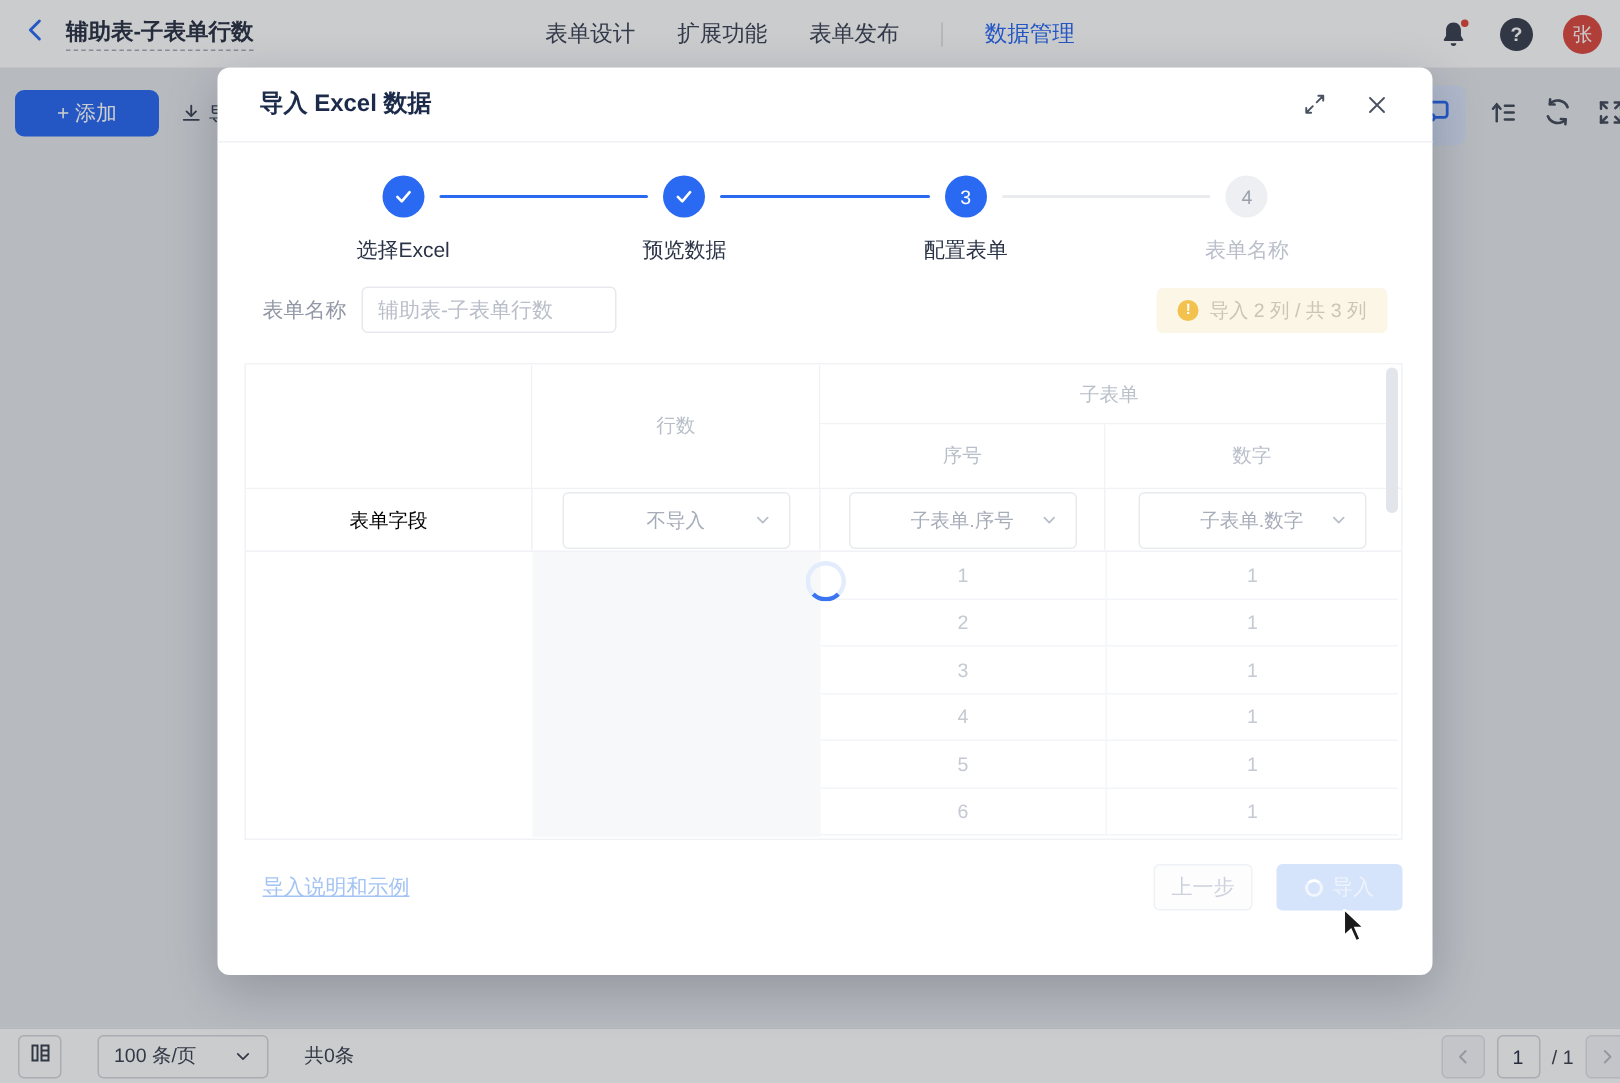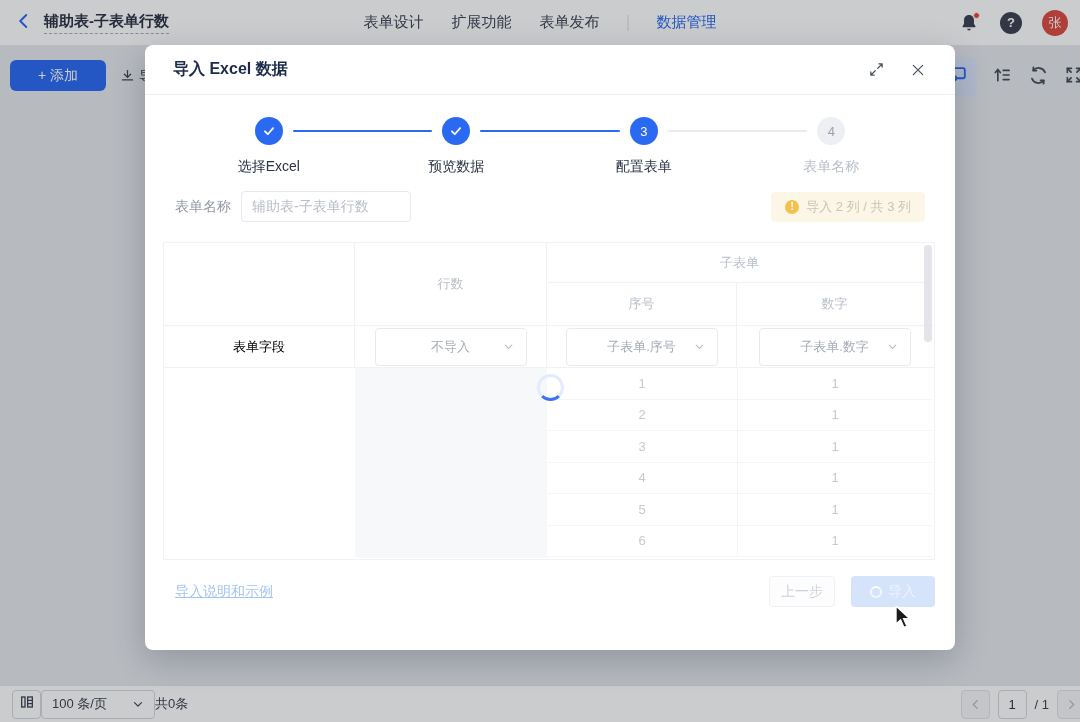--- a/index.html
+++ b/index.html
@@ -34,21 +34,21 @@
              border-radius:6px; background:var(--accent,#2a6af2); color:#fff; font-size:14px;
              font-family:inherit; cursor:pointer; }
   .export-link { position:absolute; left:120px; top:68px; display:flex; align-items:center; gap:4px;
                  font-size:14px; color:#3d4455; cursor:pointer; }
   .toolbar-right { position:absolute; left:937px; top:57px; display:flex; align-items:center; gap:14px; }
   .tool-box { width:40px; height:40px; border-radius:6px; background:#dbe7fb;
               display:flex; align-items:center; justify-content:center; cursor:pointer; }
   .tool-icon { width:22px; height:22px; display:flex; align-items:center; justify-content:center; cursor:pointer; }
   
   .bottombar { position:absolute; left:0; right:0; bottom:0; height:37px; background:#fff;
-               border-top:1px solid #e2e4e8; display:flex; align-items:center; gap:0;
+               border-top:1px solid #e2e4e8; display:flex; align-items:center; gap:24px;
                padding:0 0 0 12px; z-index:1; }
   .col-btn { width:29px; height:29px; border:1px solid #d4d7dd; border-radius:4px; background:#fff;
              display:flex; align-items:center; justify-content:center; cursor:pointer; }
   .pagesize { position:relative; width:114px; height:29px; border:1px solid #d4d7dd; border-radius:4px;
               background:#fff; display:flex; align-items:center; padding:0 10px; font-size:13px;
               color:#3c4250; cursor:pointer; }
   .pagesize svg { position:absolute; right:9px; }
   .total-text { font-size:13px; color:#3c4250; }
   .pager { margin-left:auto; display:flex; align-items:center; gap:8px; margin-right:-6px; }
   .pg-btn { width:29px; height:29px; border:1px solid #e0e2e7; border-radius:4px; background:#f5f6f8;

